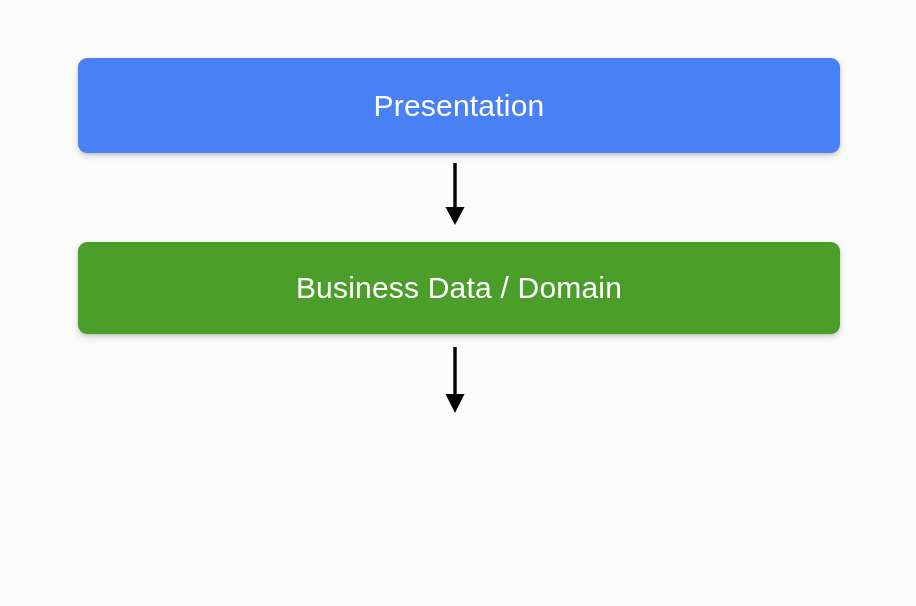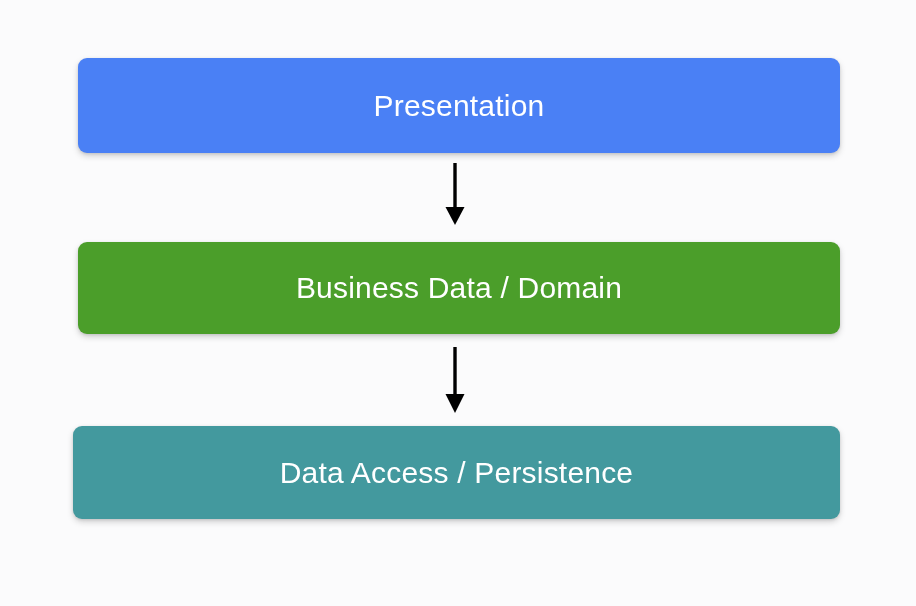--- a/index.html
+++ b/index.html
@@ -99,17 +99,14 @@
     <span class="layer-label" style="color: rgb(255, 255, 255);">Business Data / Domain</span>
   </div>
 
   <div class="flow-arrow" id="arrow-business-to-data">
     <svg viewBox="0 0 60 66" preserveAspectRatio="none" aria-hidden="true">
       <line x1="30" y1="0" x2="30" y2="51" stroke="#000000" stroke-width="3.4"></line>
       <polygon points="30,66 20.5,47 39.5,47" fill="#000000"></polygon>
     </svg>
   </div>
 
-  <div class="layer-box" id="box-data-access" style="background:#43999e;">
-    <span class="layer-label" style="color: rgb(255, 255, 255);">Data Access / Persistence</span>
-  </div>
 
 </div>
 
 </body></html>

